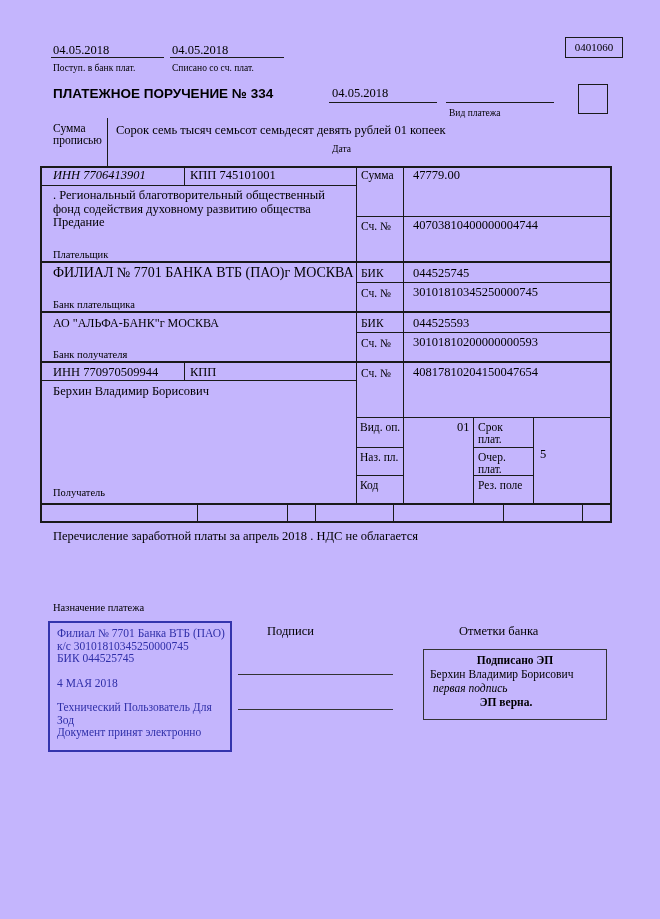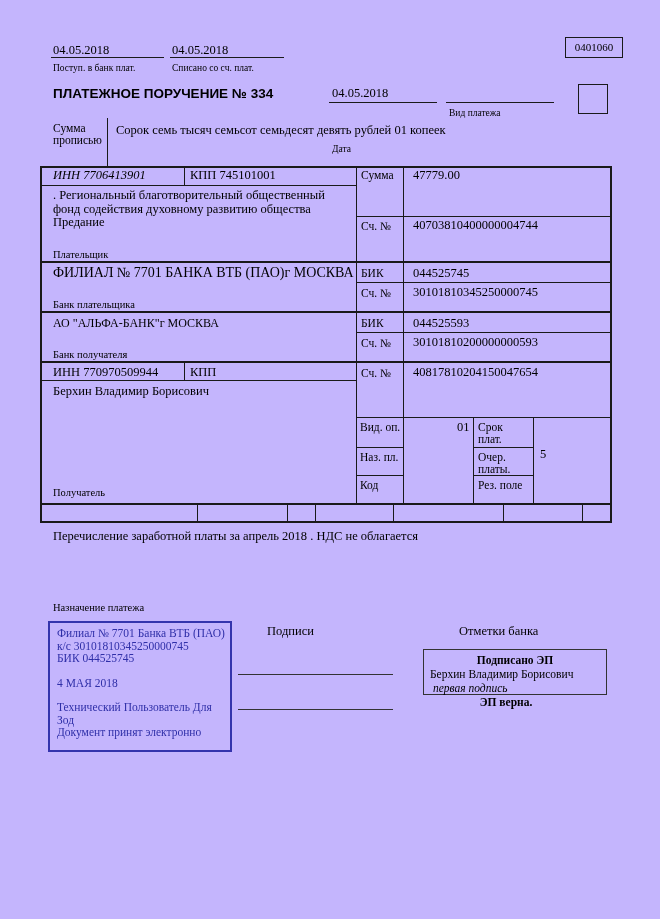--- a/index.html
+++ b/index.html
@@ -11,21 +11,21 @@
   .seclabel{font-size:10.5px;line-height:11px;}
   .celllabel{font-size:11.5px;line-height:12px;}
   .nowrap{white-space:nowrap;}
   .title{font-family:"Liberation Sans", sans-serif;font-weight:bold;font-size:13.5px;}
   .ul{position:absolute;border-bottom:1.2px solid #1a1a1a;}
   .box{position:absolute;border:1.5px solid #1a1a1a;box-sizing:border-box;}
   .stamp{position:absolute;left:48px;top:621px;width:184px;height:131px;
          border:2px solid #3434ad;box-sizing:border-box;color:#2f2fa8;
          padding:4px 4px 0 7px;font-size:11.5px;line-height:12.5px;}
   .stamp .gap{margin-top:12px;}
-  .esign{position:absolute;left:423px;top:649px;width:184px;height:46px;
+  .esign{position:absolute;left:423px;top:649px;width:184px;height:71px;
          border:1.5px solid #333;box-sizing:border-box;font-size:11.5px;
          line-height:14px;padding-top:3px;}
   .esign .c{text-align:center;font-weight:bold;}
   .esign .nm{padding-left:6px;}
   .esign .it{padding-left:9px;font-style:italic;}
   .sigline{position:absolute;left:238px;width:155px;border-bottom:1.2px solid #333;}
 </style>
 </head>
 <body>
 
@@ -116,21 +116,21 @@
   <div class="txt celllabel" style="left:361px;top:367px;">Сч. №</div>
   <div class="txt nowrap" style="left:413px;top:365px;">40817810204150047654</div>
   <div class="txt nowrap" style="left:53px;top:384px;">Берхин Владимир Борисович</div>
   <div class="txt seclabel" style="left:53px;top:487px;">Получатель</div>
 
   <div class="txt celllabel" style="left:360px;top:421px;">Вид. оп.</div>
   <div class="txt nowrap" style="left:413px;top:420px;margin-left:44px;">01</div>
   <div class="txt celllabel" style="left:360px;top:451px;">Наз. пл.</div>
   <div class="txt celllabel" style="left:360px;top:479px;">Код</div>
   <div class="txt celllabel" style="left:478px;top:421px;width:42px;">Срок плат.</div>
-  <div class="txt celllabel" style="left:478px;top:451px;width:42px;">Очер. платы.</div>
+  <div class="txt celllabel" style="left:478px;top:451px;width:42px;">Очер. плат.</div>
   <div class="txt nowrap" style="left:540px;top:447px;">5</div>
   <div class="txt celllabel" style="left:478px;top:479px;width:56px;">Рез. поле</div>
 
   <div class="txt" style="left:53px;top:529px;width:540px;">Перечисление заработной платы за апрель 2018 . НДС не облагается</div>
   <div class="txt seclabel" style="left:53px;top:602px;">Назначение платежа</div>
 
   <div class="stamp">
     <div>Филиал № 7701 Банка ВТБ (ПАО)</div>
     <div>к/с 30101810345250000745</div>
     <div>БИК 044525745</div>

